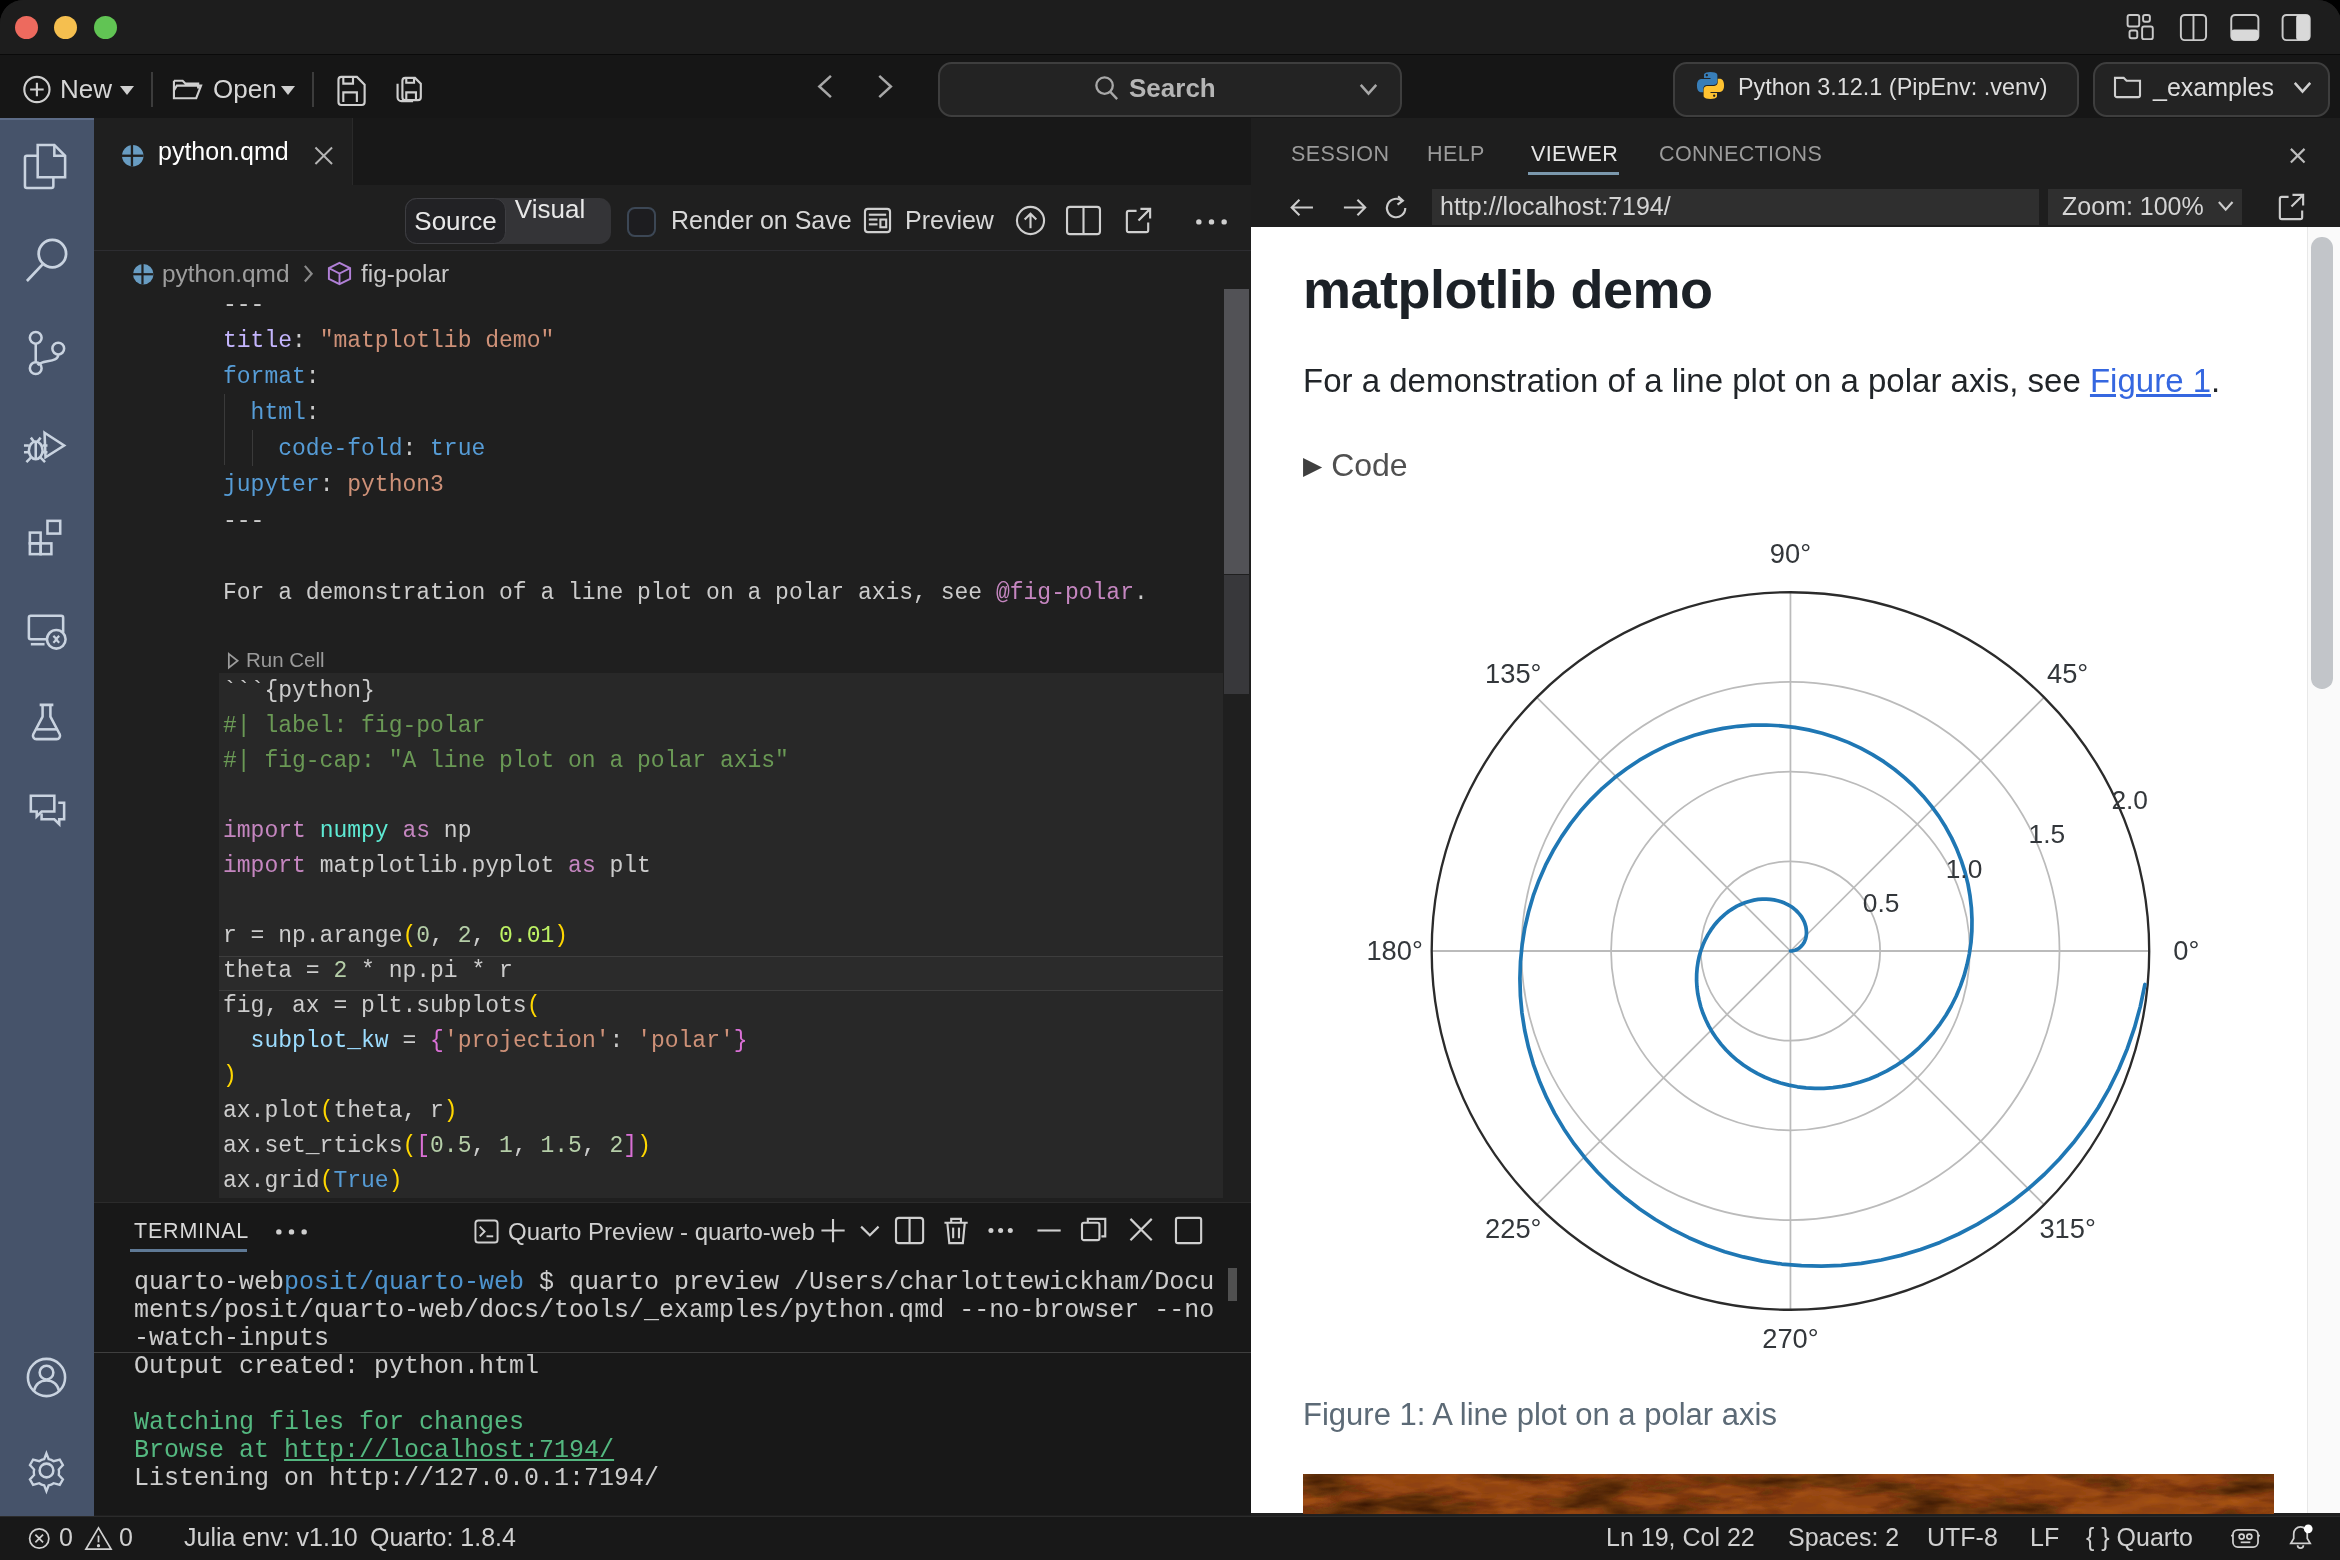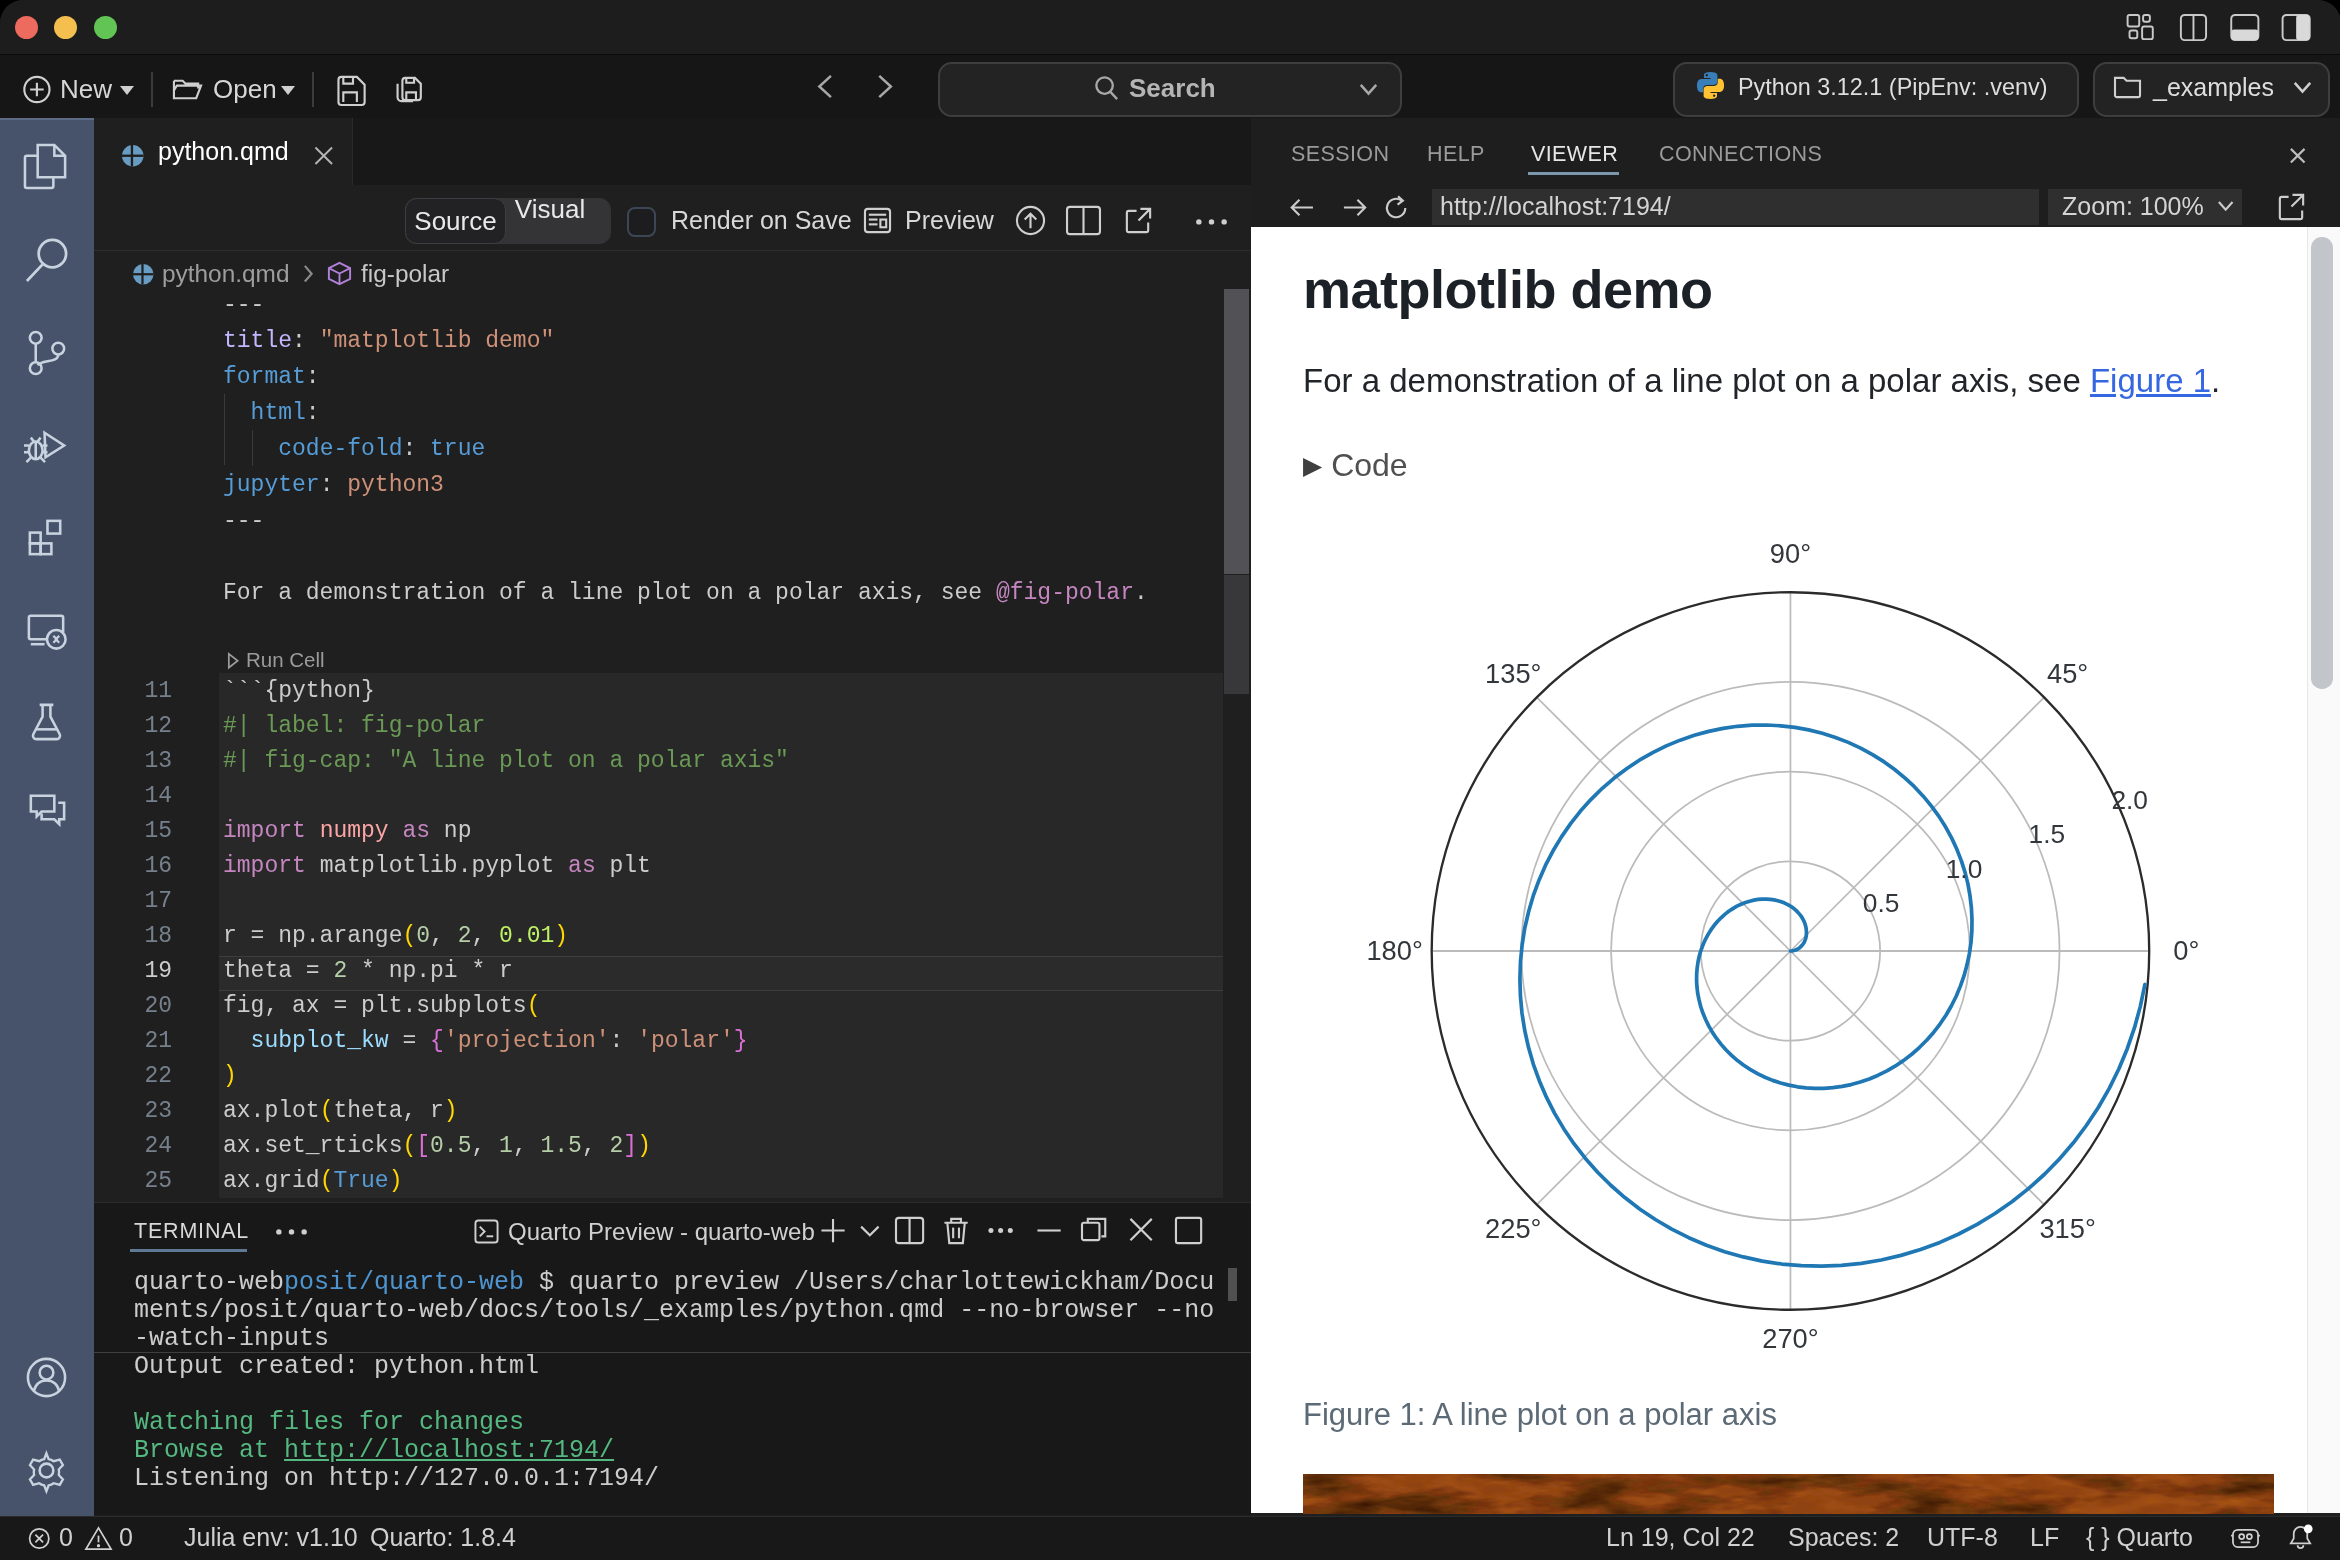--- a/index.html
+++ b/index.html
@@ -188,50 +188,35 @@
   <path d="M14 3 L25 8.5 V19.5 L14 25 L3 19.5 V8.5 Z"></path>
       <path d="M3 8.5 L14 14 L25 8.5 M14 14 V25"></path>
 </svg>
 <div style="position:absolute;left:361px;top:260px;width:117px;height:27px;color:#c8c8c8;font-size:24.4px;display:flex;align-items:center;">fig-polar</div>
 <div style="position:absolute;left:219px;top:673px;width:1004px;height:525px;background:#282828;"></div>
 <div style="position:absolute;left:219px;top:956px;width:1004px;height:35px;background:#2b2b2b;border-top:1px solid #3d3d3d;border-bottom:1px solid #3d3d3d;"></div>
 <svg class="r" style="left:222px;top:650px" width="21.5" height="21.5" viewBox="0 0 22 22" fill="none" stroke="#9b9b9b" stroke-width="1.8">
   <path d="M7 4 L16 11 L7 18 z"></path>
 </svg>
 <div style="position:absolute;left:246px;top:648px;width:117px;height:23.4px;color:#9b9b9b;font-size:20.5px;display:flex;align-items:center;">Run Cell</div>
-<pre class="r" style="left:0px;top:674px;width:172px;text-align:right;font-size:23px;line-height:35px;color:#6e7681;"><span style="color:#76808c">11</span>
-<span style="color:#76808c">12</span>
-<span style="color:#76808c">13</span>
-<span style="color:#76808c">14</span>
-<span style="color:#76808c">15</span>
-<span style="color:#76808c">16</span>
-<span style="color:#76808c">17</span>
-<span style="color:#76808c">18</span>
-<span style="color:#cccccc">19</span>
-<span style="color:#76808c">20</span>
-<span style="color:#76808c">21</span>
-<span style="color:#76808c">22</span>
-<span style="color:#76808c">23</span>
-<span style="color:#76808c">24</span>
-<span style="color:#76808c">25</span></pre>
 <pre class="r" style="left:223px;top:287px;font-size:23px;line-height:36px;"><span style="color:#cccccc">---</span>
 <span style="color:#c4b5fd">title</span><span style="color:#cccccc">: </span><span style="color:#ce9178">"matplotlib demo"</span>
 <span style="color:#569cd6">format</span><span style="color:#cccccc">:</span>
   <span style="color:#569cd6">html</span><span style="color:#cccccc">:</span>
     <span style="color:#569cd6">code-fold</span><span style="color:#cccccc">: </span><span style="color:#569cd6">true</span>
 <span style="color:#569cd6">jupyter</span><span style="color:#cccccc">: </span><span style="color:#ce9178">python3</span>
 <span style="color:#cccccc">---</span>
 
 <span style="color:#cccccc">For a demonstration of a line plot on a polar axis, see </span><span style="color:#c586c0">@fig-polar</span><span style="color:#cccccc">.</span>
 </pre>
 <pre class="r" style="left:223px;top:674px;font-size:23px;line-height:35px;"><span style="color:#cccccc">```{python}</span>
 <span style="color:#6a9955">#| label: fig-polar</span>
 <span style="color:#6a9955">#| fig-cap: "A line plot on a polar axis"</span>
 
-<span style="color:#c586c0">import</span><span style="color:#fca5a5"> numpy </span><span style="color:#c586c0">as</span><span style="color:#cccccc"> np</span>
+<span style="color:#c586c0">import</span><span style="color:#5eead4"> numpy </span><span style="color:#c586c0">as</span><span style="color:#cccccc"> np</span>
 <span style="color:#c586c0">import</span><span style="color:#cccccc"> matplotlib.pyplot </span><span style="color:#c586c0">as</span><span style="color:#cccccc"> plt</span>
 
 <span style="color:#cccccc">r = np.arange</span><span style="color:#ffd700">(</span><span style="color:#b5cea8">0</span><span style="color:#cccccc">, </span><span style="color:#b5cea8">2</span><span style="color:#cccccc">, </span><span style="color:#bef264">0.01</span><span style="color:#ffd700">)</span>
 <span style="color:#cccccc">theta = </span><span style="color:#b5cea8">2</span><span style="color:#cccccc"> * np.pi * r</span>
 <span style="color:#cccccc">fig, ax = plt.subplots</span><span style="color:#ffd700">(</span>
   <span style="color:#9cdcfe">subplot_kw</span><span style="color:#cccccc"> = </span><span style="color:#da70d6">{</span><span style="color:#ce9178">'projection'</span><span style="color:#cccccc">: </span><span style="color:#ce9178">'polar'</span><span style="color:#da70d6">}</span>
 <span style="color:#ffd700">)</span>
 <span style="color:#cccccc">ax.plot</span><span style="color:#ffd700">(</span><span style="color:#cccccc">theta, r</span><span style="color:#ffd700">)</span>
 <span style="color:#cccccc">ax.set_rticks</span><span style="color:#ffd700">(</span><span style="color:#da70d6">[</span><span style="color:#b5cea8">0.5</span><span style="color:#cccccc">, </span><span style="color:#b5cea8">1</span><span style="color:#cccccc">, </span><span style="color:#b5cea8">1.5</span><span style="color:#cccccc">, </span><span style="color:#b5cea8">2</span><span style="color:#da70d6">]</span><span style="color:#ffd700">)</span>
 <span style="color:#cccccc">ax.grid</span><span style="color:#ffd700">(</span><span style="color:#569cd6">True</span><span style="color:#ffd700">)</span></pre>

